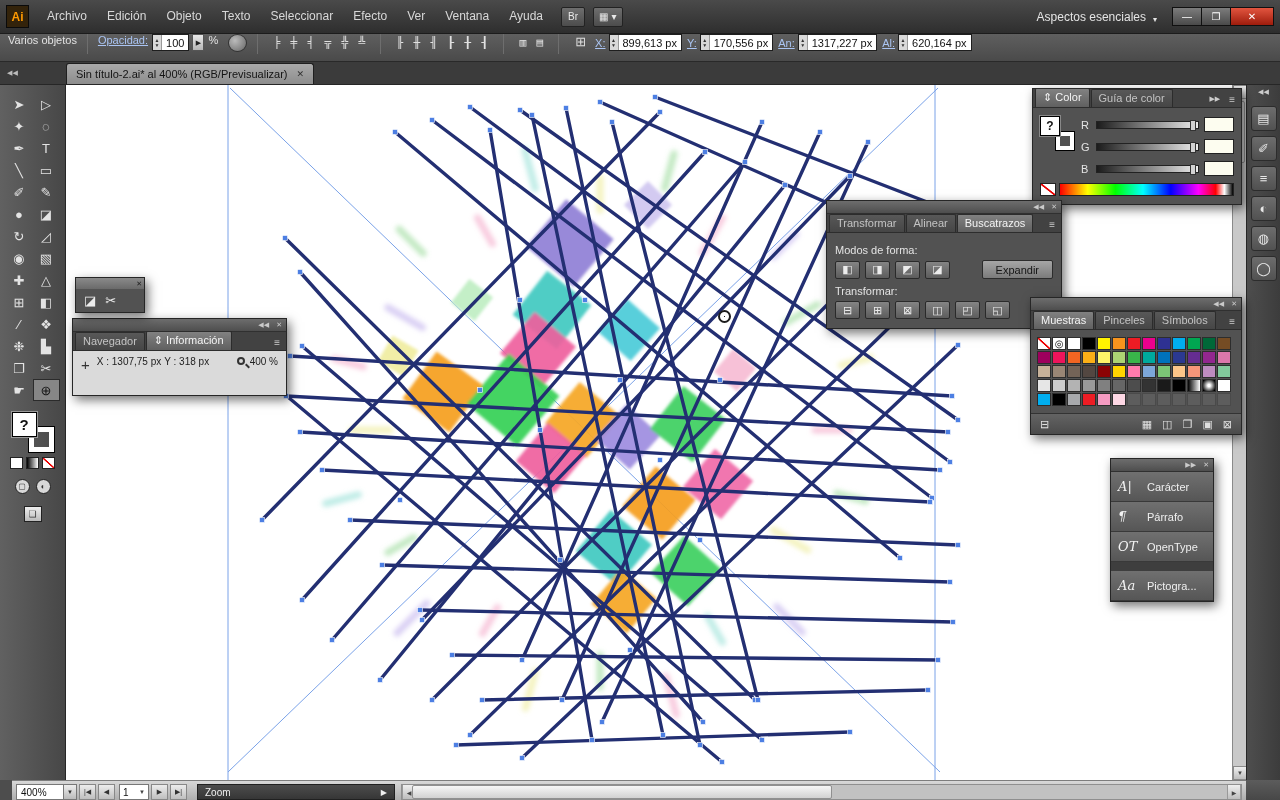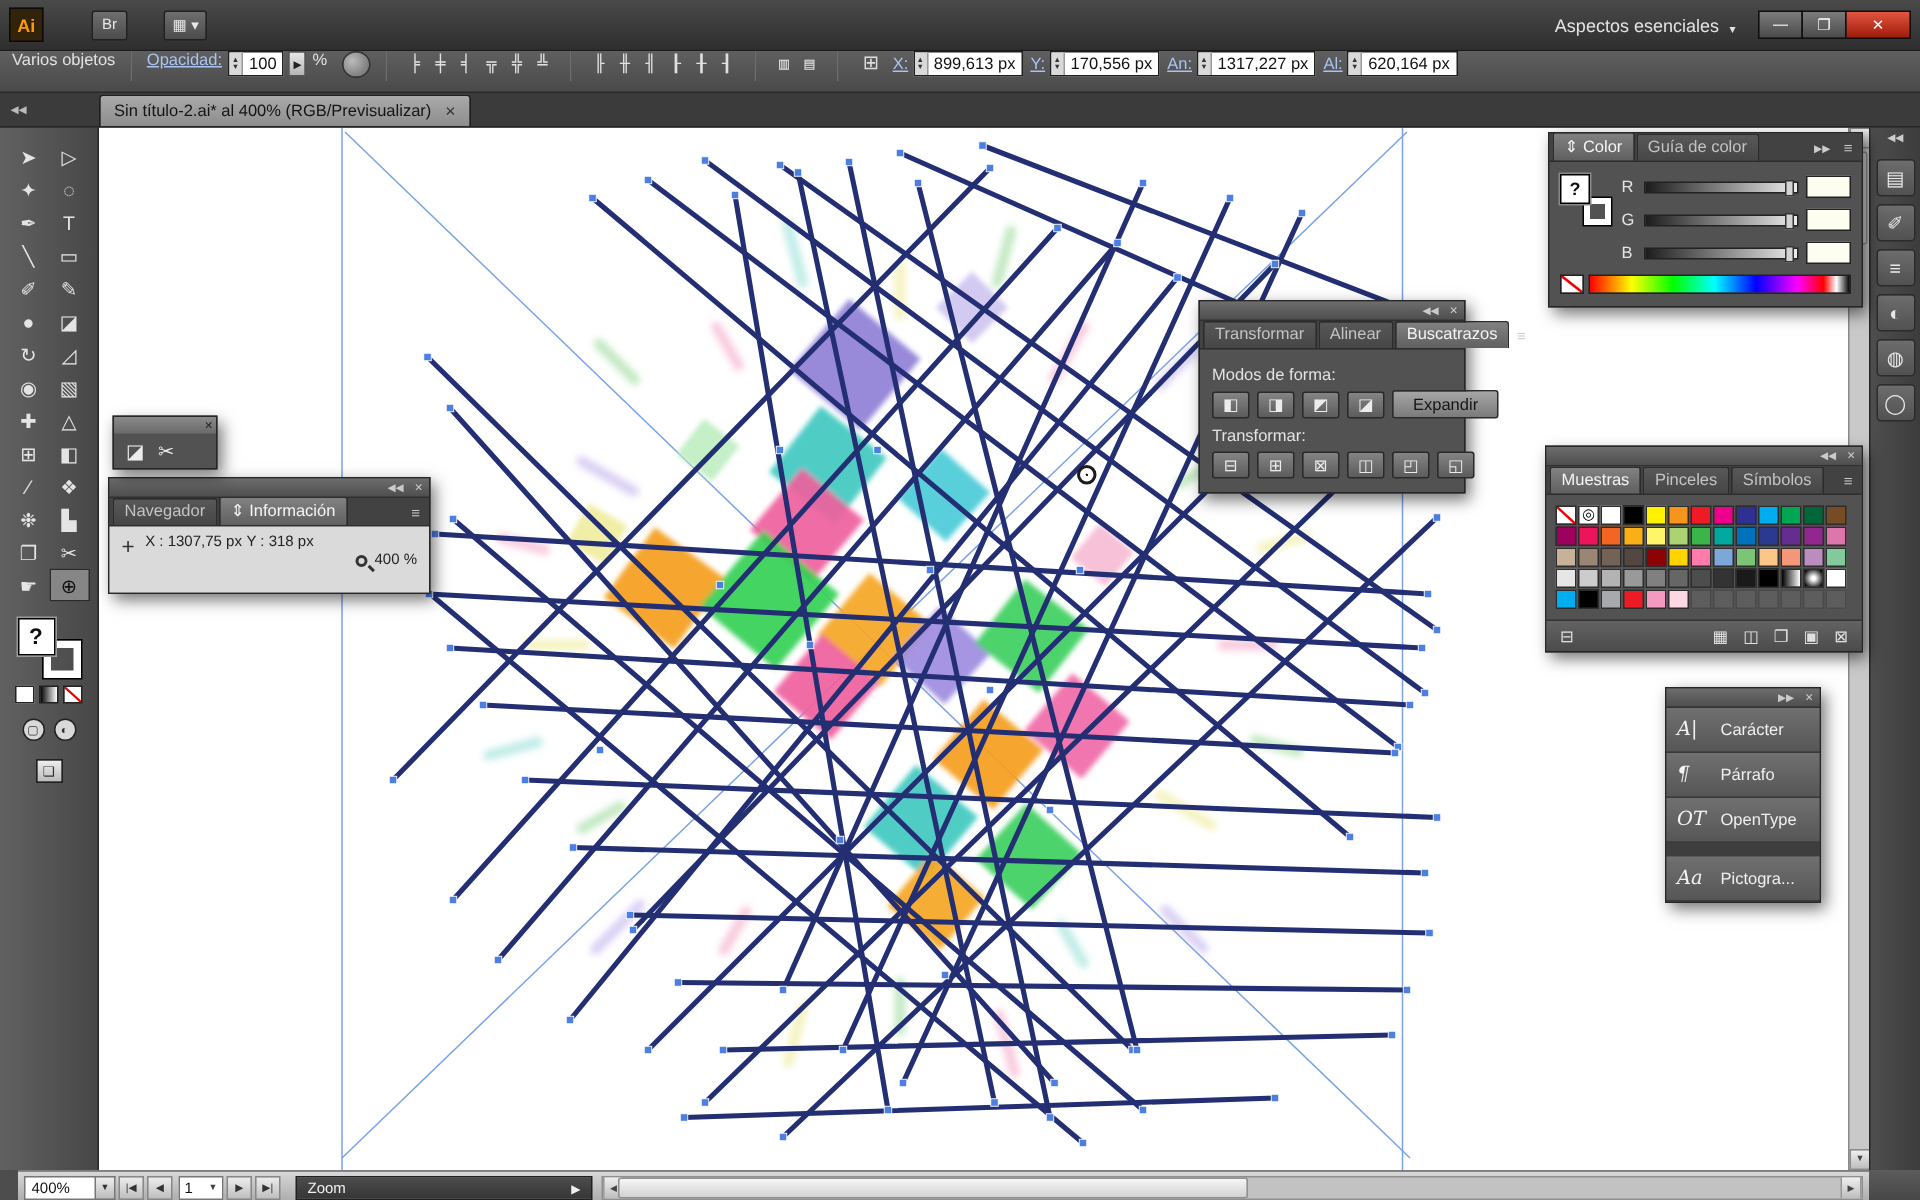--- a/index.html
+++ b/index.html
@@ -3,21 +3,21 @@
 <meta charset="utf-8">
 <style>
 *{box-sizing:border-box;margin:0;padding:0;user-select:none}
 html,body{width:1280px;height:800px;overflow:hidden}
 body{font-family:"Liberation Sans",sans-serif;font-size:11px;background:#4d4d4d;position:relative;color:#111}
 
 
 #titlebar{position:absolute;left:0;top:0;width:1280px;height:34px;background:linear-gradient(#4a4a4a,#2e2e2e);border-bottom:1px solid #1c1c1c;display:flex;align-items:center;padding:0 6px;color:#d8d8d8;z-index:30}
 #ai-logo{width:23px;height:23px;background:#33230b;color:#ff9a00;font-weight:bold;font-size:12px;display:flex;align-items:center;justify-content:center;border:1px solid #0a0a0a;margin-right:8px}
 .menu-item{padding:0 10px;font-size:12px;line-height:33px;cursor:default}
-.tb-btn{height:20px;min-width:24px;margin-left:24px;background:linear-gradient(#6e6e6e,#4c4c4c);border:1px solid #222;border-radius:2px;display:flex;align-items:center;justify-content:center;font-size:10px;color:#e8e8e8;padding:0 5px;gap:3px}
+.tb-btn{height:20px;min-width:24px;margin-left:8px;background:linear-gradient(#6e6e6e,#4c4c4c);border:1px solid #222;border-radius:2px;display:flex;align-items:center;justify-content:center;font-size:10px;color:#e8e8e8;padding:0 5px;gap:3px}
 #workspace{margin-left:auto;margin-right:16px;font-size:12px;color:#e4e4e4;display:flex;align-items:flex-end;gap:7px}
 #winbtns{display:flex}
 .winbtn{width:30px;height:19px;border:1px solid #101010;display:flex;align-items:center;justify-content:center;font-size:10px;color:#fff;background:linear-gradient(#7c7c7c,#4a4a4a);margin-left:-1px}
 .winbtn.close{background:linear-gradient(#e2553f,#9e1c0c);width:44px}
 
 
 #controlbar{position:absolute;left:0;top:34px;width:1280px;height:28px;background:linear-gradient(#5f5f5f,#4a4a4a);border-bottom:1px solid #292929;display:flex;align-items:flex-start;padding:0 8px;color:#e2e2e2;gap:4px;z-index:29}
 .sep{width:1px;height:20px;background:#353535;border-right:1px solid #6e6e6e;margin:0 6px}
 .bluelink{color:#aac4f2;text-decoration:underline;font-size:11px}
 .fbox{display:inline-flex;align-items:stretch;background:#fff;border:1px solid #1e1e1e;height:17px}
@@ -81,21 +81,21 @@
 .dock-icon{width:26px;height:25px;margin:5px 0;background:linear-gradient(#6d6d6d,#515151);border:1px solid #2c2c2c;border-radius:3px;color:#e8e8e8;display:flex;align-items:center;justify-content:center;font-size:13px}
 
 
 .panel{position:absolute;background:#525252;border:1px solid #262626;box-shadow:3px 4px 10px rgba(0,0,0,.55);z-index:10}
 .ptitle{height:13px;background:linear-gradient(#6d6d6d,#4e4e4e);border-bottom:1px solid #303030;display:flex;align-items:center;justify-content:flex-end;gap:7px;padding:0 4px;color:#cacaca;font-size:7px}
 .ptabs{display:flex;align-items:flex-end;background:#424242;padding:2px 2px 0;gap:1px;height:19px;border-bottom:1px solid #2d2d2d}
 .ptab{padding:2px 7px 3px;font-size:11px;color:#c3c3c3;background:linear-gradient(#585858,#464646);border:1px solid #2c2c2c;border-bottom:none;border-radius:2px 2px 0 0;white-space:nowrap}
 .ptab.active{background:linear-gradient(#818181,#606060);color:#f4f4f4}
 .pmenu{margin-left:auto;color:#ccc;font-size:10px;padding:0 4px;align-self:center}
 
-#pathfinder-panel{left:799px;top:200px;width:178px}
+#pathfinder-panel{left:826px;top:200px;width:236px}
 .pf-label{color:#e3e3e3;font-size:11px;margin:6px 0 4px}
 .pf-row{display:flex;gap:5px;align-items:center}
 .pbtn{width:25px;height:18px;background:linear-gradient(#848484,#5c5c5c);border:1px solid #2a2a2a;border-radius:2px;color:#ececec;display:flex;align-items:center;justify-content:center;font-size:11px}
 #expand-btn{margin-left:auto;padding:0 13px;height:19px;background:linear-gradient(#a6a6a6,#7b7b7b);border:1px solid #2c2c2c;border-radius:2px;color:#151515;display:flex;align-items:center;font-size:11px}
 .pf-body{padding:5px 8px 9px}
 
 #color-panel{left:1032px;top:88px;width:210px}
 .color-body{display:flex;padding:8px 7px 2px;gap:7px}
 #cp-proxy{position:relative;width:34px;height:34px}
 #cp-fill{position:absolute;left:0;top:0;width:20px;height:20px;background:#fff;border:1px solid #000;box-shadow:0 0 0 1px #888;display:flex;align-items:center;justify-content:center;font-weight:bold;font-size:12px;color:#111}
@@ -125,34 +125,35 @@
 #type-panel{left:1110px;top:458px;width:104px;background:#4a4a4a}
 .trow{display:flex;align-items:center;gap:7px;height:30px;padding:0 7px;background:linear-gradient(#707070,#565656);border-bottom:1px solid #393939}
 .ticon{width:22px;font-family:"DejaVu Serif",serif;font-style:italic;font-size:13px;color:#f2f2f2}
 .tlabel{font-size:11px;color:#efefef}
 #type-gap{height:9px;background:#3e3e3e}
 
 #info-panel{left:72px;top:318px;width:215px}
 .info-body{background:#dadada;color:#222;display:flex;padding:5px 8px;height:44px}
 #info-cross{font-size:15px;color:#333;margin-right:7px}
 .info-col{display:flex;flex-direction:row;gap:3px;font-size:10px}
-.info-right{margin-left:auto;display:flex;gap:5px;align-items:center;font-size:10px}
+.info-right{margin-left:auto;display:flex;gap:5px;align-items:flex-start;font-size:10px}
 #mag-icon{width:8px;height:8px;border:2px solid #333;border-radius:50%;position:relative;margin-top:1px}
 #mag-icon::after{content:"";position:absolute;left:6px;top:6px;width:5px;height:2px;background:#333;transform:rotate(45deg)}
 
 #mini-panel{left:75px;top:277px;width:70px}
 .mini-title{height:11px;background:linear-gradient(#8a8a8a,#6a6a6a);display:flex;justify-content:flex-end;align-items:center;padding:0 2px;color:#222;font-size:7px}
 .mini-body{display:flex;gap:9px;padding:4px 8px;align-items:center}
 .mini-tool{color:#ececec;font-size:13px}
 </style>
 </head>
 <body>
 
 <div id="titlebar">
   <div id="ai-logo">Ai</div>
+  <nav id="menus"><span class="menu-item">Archivo</span><span class="menu-item">Edición</span><span class="menu-item">Objeto</span><span class="menu-item">Texto</span><span class="menu-item">Seleccionar</span><span class="menu-item">Efecto</span><span class="menu-item">Ver</span><span class="menu-item">Ventana</span><span class="menu-item">Ayuda</span></nav>
   <div class="tb-btn">Br</div>
   <div class="tb-btn">
     <span>▦</span>
     <span>▾</span>
   </div>
   <div id="workspace">
     <span>Aspectos esenciales</span>
     <span style="font-size:8px">▾</span>
   </div>
   <div id="winbtns">

